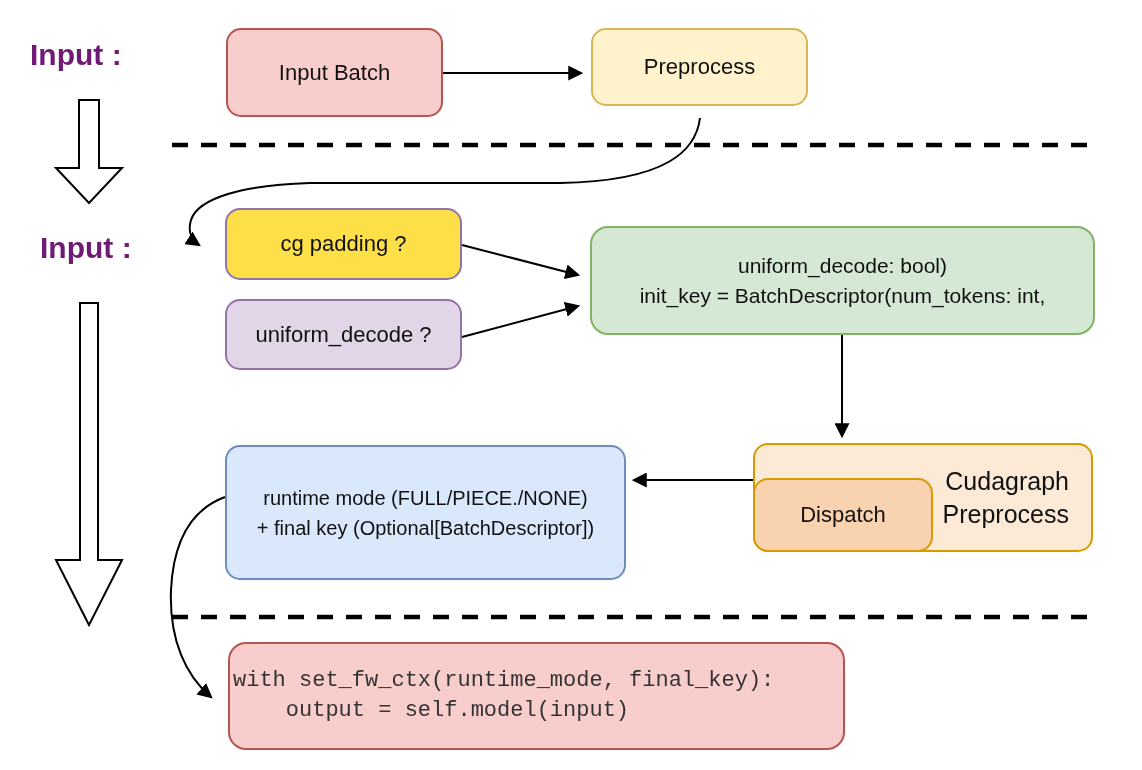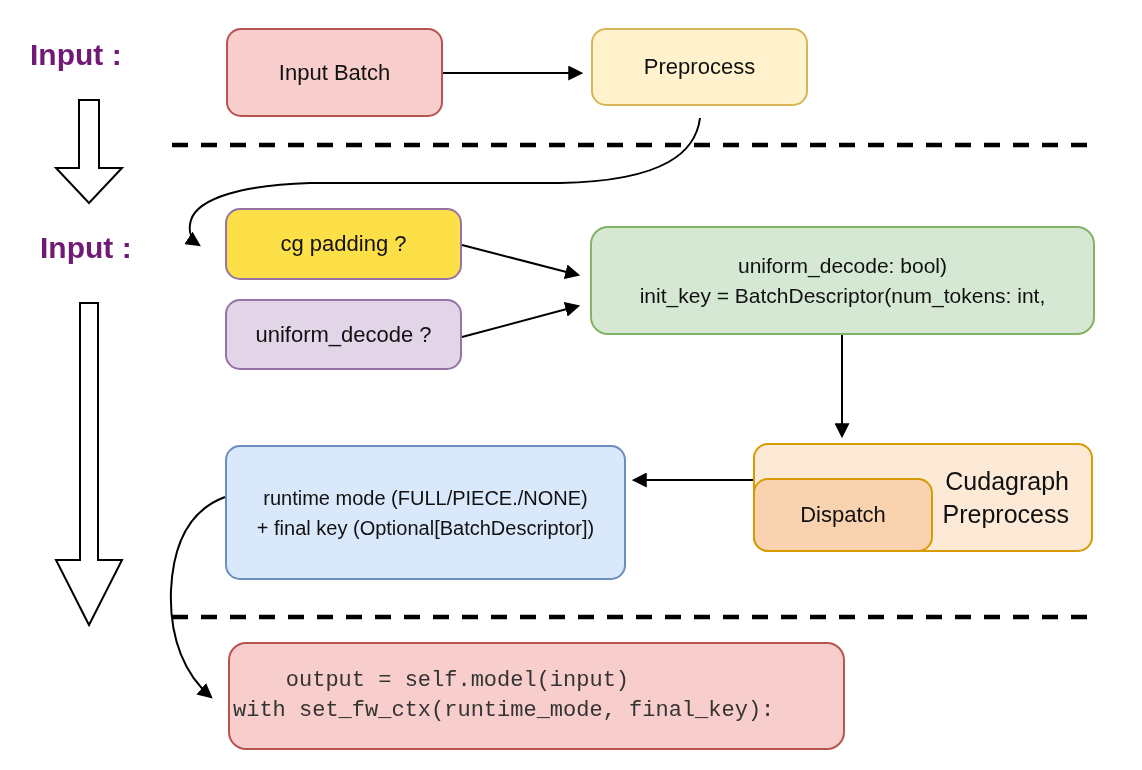--- a/index.html
+++ b/index.html
@@ -70,22 +70,22 @@
   <div class="node f22" style="left: 753px; top: 442px; width: 180px; height: 74px; z-index: 3; background-color: rgb(249, 210, 175); border-color: rgb(215, 155, 0); margin-top: 36px;">
     <span>Dispatch</span>
   </div>
 
   <div class="node f20" style="left: 225px; top: 445px; width: 401px; height: 135px; background-color: rgb(218, 232, 252); border-color: rgb(108, 142, 191);">
     <span>runtime mode (FULL/PIECE./NONE)</span>
     <span>+ final key (Optional[BatchDescriptor])</span>
   </div>
 
   <div class="node code-node" style="left: 228px; top: 642px; width: 617px; height: 108px; background-color: rgb(248, 206, 204); border-color: rgb(184, 84, 80);">
+    <span>with set_fw_ctx(runtime_mode, final_key):</span>
     <span>    output = self.model(input)</span>
-    <span>with set_fw_ctx(runtime_mode, final_key):</span>
   </div>
 
   <svg class="overlay" width="1142" height="770" viewBox="0 0 1142 770">
     <defs>
       <marker id="ah" viewBox="0 0 10 10" refX="8.5" refY="5" markerWidth="7.5" markerHeight="7.5" orient="auto-start-reverse">
         <path d="M 0 0 L 10 5 L 0 10 z" fill="#000000"></path>
       </marker>
     </defs>
 
     <line x1="172" y1="145" x2="1097" y2="145" stroke="#000" stroke-width="4.5" stroke-dasharray="16 13"></line>

